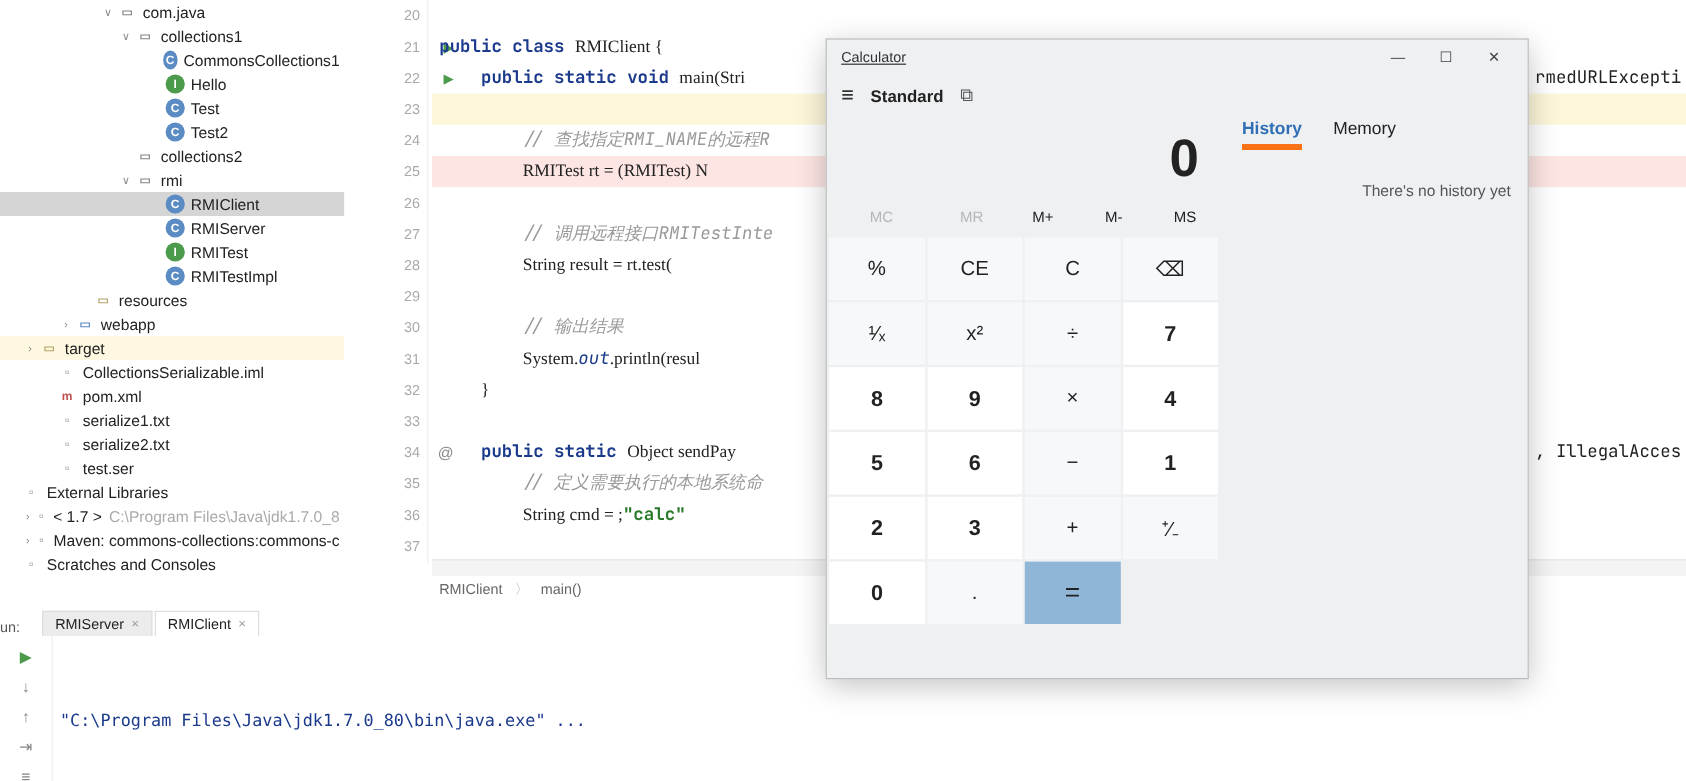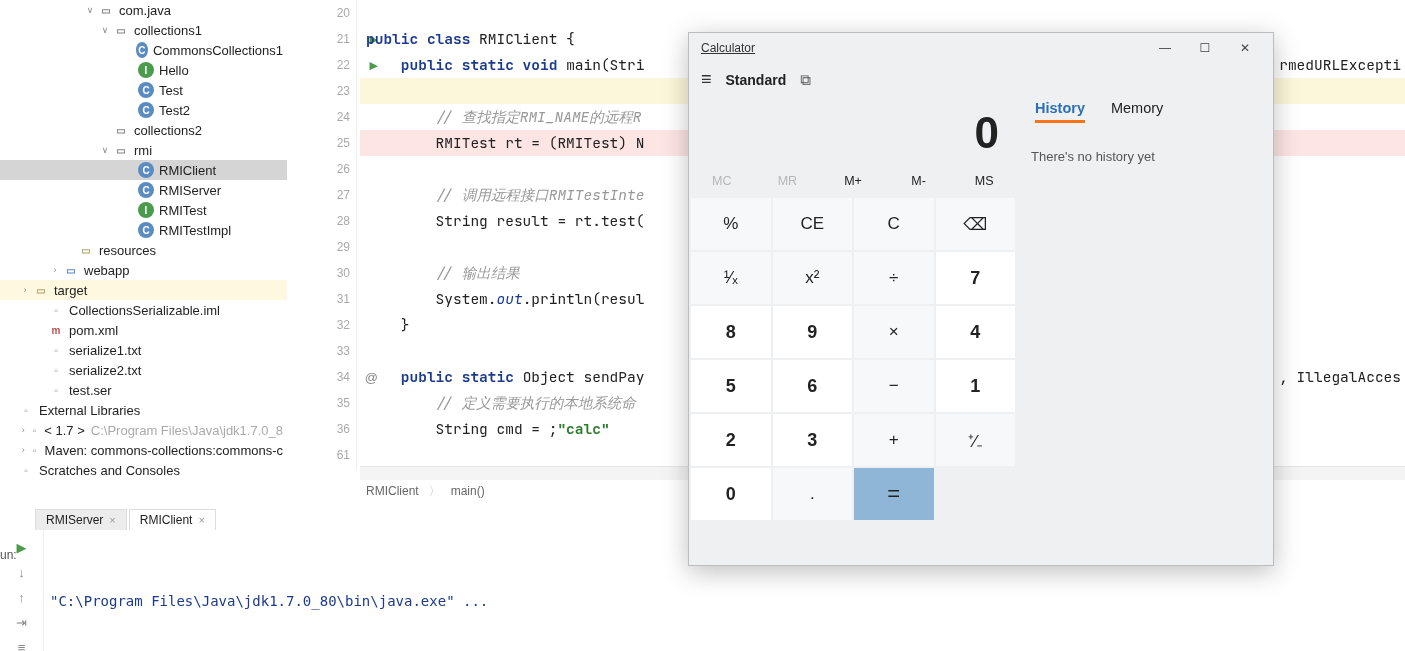--- a/index.html
+++ b/index.html
@@ -32,32 +32,32 @@
 
   
   .editor { position: absolute; left: 360px; top: 0; right: 0; height: 470px; font-family: "JetBrains Mono", Consolas, monospace; font-size: 14.5px; line-height: 26px; white-space: pre; }
   .eline { height: 26px; padding-left: 6px; }
   .eline.hl-y { background: #fcf7da; }
   .eline.hl-r { background: #fde5e3; }
   .kw { color: #1b3a8c; font-weight: bold; }
   .fn { color: #1b3a8c; font-style: italic; }
   .cm { color: #999; font-style: italic; }
   .st { color: #2a7a2a; font-weight: bold; }
-  .id { color: #222; }
+  .id { color: #222; font-family: Liberation Serif, serif; }
 
   
   .crumbs { position: absolute; left: 360px; top: 480px; height: 22px; font-size: 12px; color: #666; display: flex; align-items: center; }
   .crumbs span { padding: 0 6px; }
   .crumbs .sep { color: #bbb; padding: 0 4px; }
 
   
   .hscroll { position:absolute; left:360px; top:466px; right:0; height:14px; background:#f4f4f4; border-top:1px solid #e5e5e5;}
 
   
-  .runlabel { position:absolute; left:0; top:516px; font-size:12px; color:#555;margin-top:32px;}
+  .runlabel { position:absolute; left:0; top:516px; font-size:12px; color:#555;}
   .runtabs { position: absolute; left: 35px; top: 506px; height: 24px; display: flex; align-items: flex-end; }
   .runtab { padding: 3px 10px; font-size: 12px; border: 1px solid #ddd; border-bottom: none; margin-right: 2px; background: #ececec; display:flex; align-items:center; }
   .runtab.active { background: #fff; }
   .runtab .x { margin-left:6px; color:#999; font-size:11px;}
 
   .runtool { position: absolute; left: 0; top: 530px; width: 44px; bottom: 0; border-right: 1px solid #eee; display: flex; flex-direction: column; align-items: center; padding-top: 10px; gap: 10px; color: #888; font-size: 13px; }
   .runtool .g { color:#4c9a4c;}
   .console { position: absolute; left: 50px; top: 536px; right: 0; bottom: 0; font-family: Consolas, monospace; font-size: 14px; line-height: 26px; white-space: pre; }
   .console .path { color: #1b3a8c; }
   .console .ok { color: #222; }
@@ -69,26 +69,26 @@
   .calc-title .wbtn { width: 40px; text-align: center; color: #444; font-size: 12px; }
   .calc-head { display: flex; align-items: center; padding: 6px 12px 10px 12px; }
   .calc-head .hamb { font-size: 18px; padding-right: 14px; color:#333;}
   .calc-head .mode { font-size: 14px; font-weight: 600; flex: 0 0 auto; }
   .calc-head .pin { padding-left: 14px; font-size: 15px; color:#555;}
   .calc-body { display: flex; height: calc(100% - 70px); }
   .calc-left { width: 328px; display: flex; flex-direction: column; }
   .calc-right { flex: 1; padding: 0 14px; }
   .calc-tabs { display: flex; gap: 26px; padding: 0 4px 8px 4px; font-size: 14.5px; }
   .calc-tabs .tab { padding-bottom: 4px; }
-  .calc-tabs .tab.active { border-bottom: 3px solid #f97316; color: #2e6fb5; font-weight:600;}
-  .calc-right .msg { color: #555; font-size: 13px; padding-top: 18px; }
+  .calc-tabs .tab.active { border-bottom: 5px solid #f97316; color: #2e6fb5; font-weight:600;}
+  .calc-right .msg { color: #555; font-size: 13px; padding-top: 18px; text-align: right; }
   .display { text-align: right; font-size: 44px; font-weight: 600; padding: 8px 18px 10px 0; }
   .memrow { display: flex; }
   .memrow .m { flex: 1; text-align: center; font-size: 12.5px; padding: 6px 0 10px 0; color: #222; }
-  .memrow .m.disabled { color: #b7b7b7; }
+  .memrow .m.disabled { color: #b7b7b7; padding-left: 16px; }
   .keys { display: grid; grid-template-columns: repeat(4, 1fr); grid-auto-rows: 52px; gap: 2px; padding: 0 2px 2px 2px; }
   .key { display: flex; align-items: center; justify-content: center; background: #f7f8fa; font-size: 15px; }
   .key.op { background: #f7f8fa; font-size: 17px; }
   .key.num { background: #ffffff; font-size: 18px; font-weight: 600; }
   .key.eq { background: #8fb6d6; font-size: 22px; }
 </style>
 </head>
 <body>
 <div class="root">
 
@@ -227,21 +227,21 @@
       <div class="gline">27</div>
       <div class="gline">28</div>
       <div class="gline">29</div>
       <div class="gline">30</div>
       <div class="gline">31</div>
       <div class="gline">32</div>
       <div class="gline">33</div>
       <div class="gline">34<span class="ov">@</span></div>
       <div class="gline">35</div>
       <div class="gline">36</div>
-      <div class="gline">61</div>
+      <div class="gline">37</div>
     </div>
 
 <div class="editor" id="editor"><div class="eline"></div><div class="eline"><span class="kw">public class </span><span class="id">RMIClient {</span></div><div class="eline" style="position: relative;">    <span class="kw">public static void </span><span class="id">main(Stri</span><span style="position: absolute; right: 4px;">rmedURLExcepti</span></div><div class="eline hl-y"></div><div class="eline">        <span class="cm">// 查找指定RMI_NAME的远程R</span></div><div class="eline hl-r">        <span class="id">RMITest rt = (RMITest) N</span></div><div class="eline"></div><div class="eline">        <span class="cm">// 调用远程接口RMITestInte</span></div><div class="eline">        <span class="id">String result = rt.test(</span></div><div class="eline"></div><div class="eline">        <span class="cm">// 输出结果</span></div><div class="eline">        <span class="id">System.</span><span class="fn">out</span><span class="id">.println(resul</span></div><div class="eline">    <span class="id">}</span></div><div class="eline"></div><div class="eline" style="position: relative;">    <span class="kw">public static </span><span class="id">Object sendPay</span><span style="position: absolute; right: 4px;">, IllegalAcces</span></div><div class="eline">        <span class="cm">// 定义需要执行的本地系统命</span></div><div class="eline">        <span class="id">String cmd = </span><span class="id">;</span><span class="st">"calc"</span></div><div class="eline"></div></div>
 <div class="hscroll"></div>
 
 <div class="crumbs">
   <span>RMIClient</span>
   <span class="sep">〉</span>
   <span>main()</span>
 </div>

